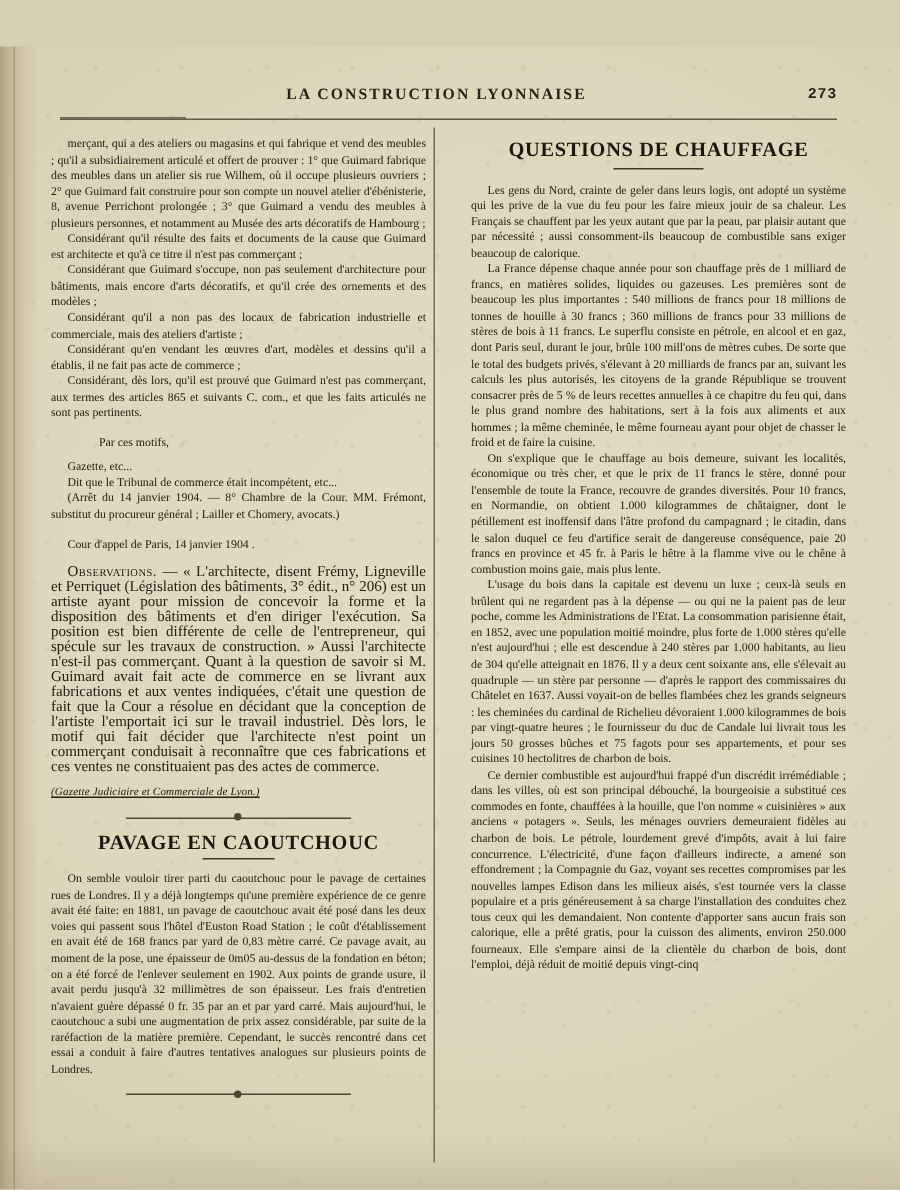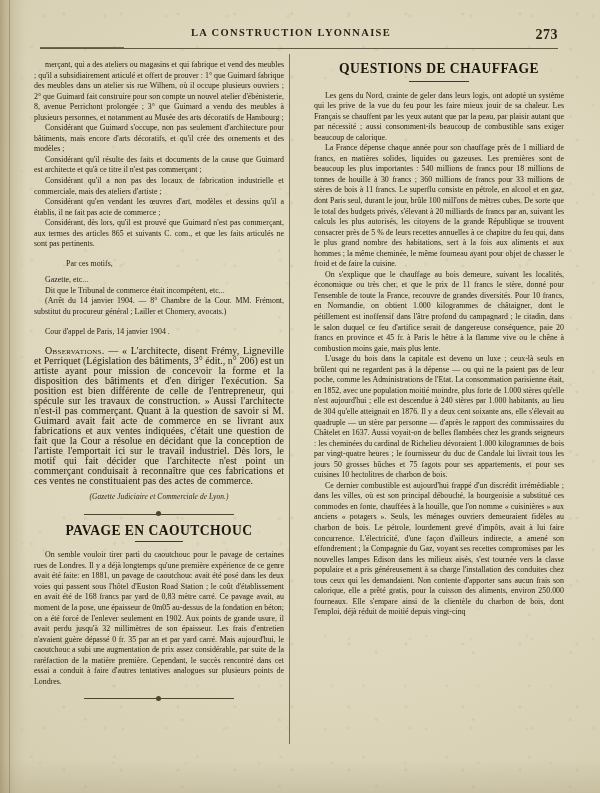--- a/index.html
+++ b/index.html
@@ -8,20 +8,21 @@
     background:#d6cfb4;
     font-family:"Liberation Serif", serif;
     overflow:hidden;
     position:relative;
   }
   
   #page{
     position:absolute;inset:0;
     background:
       radial-gradient(ellipse 120% 90% at 55% 45%, #e2dcc3 0%, #ded7bd 45%, #d4ccae 78%, #c9c0a1 100%);
+    margin-top: 31px;
   }
   #page:before{ 
     content:"";position:absolute;inset:0;
     background-image:
       radial-gradient(circle at 12% 22%, rgba(160,146,110,.16) 0 1px, transparent 2px),
       radial-gradient(circle at 38% 66%, rgba(160,146,110,.13) 0 1px, transparent 2px),
       radial-gradient(circle at 72% 18%, rgba(160,146,110,.12) 0 1px, transparent 2px),
       radial-gradient(circle at 88% 74%, rgba(160,146,110,.15) 0 1px, transparent 2px),
       radial-gradient(circle at 55% 91%, rgba(160,146,110,.10) 0 1px, transparent 2px),
       radial-gradient(circle at 22% 84%, rgba(150,136,102,.10) 0 1px, transparent 2px);
@@ -49,21 +50,21 @@
   #runhead{
     position:absolute;left:86px;top:27px;width:472px;height:22px;
     color:#2a2418;
   }
   #runhead .title{
     position:absolute;left:0;top:0;width:410px;text-align:center;
     font-size:10.5px;letter-spacing:1.35px;font-weight:700;
     font-family:"Liberation Serif", serif;
   }
   #runhead .folio{
-    position:absolute;right:0;top:0;font-size:14px;font-weight:700;letter-spacing:.5px;
+    position:absolute;right:0;top:0;font-size:10px;font-weight:700;letter-spacing:.5px;font-family:Liberation Mono, monospace;
   }
   #headrule{
     position:absolute;left:40px;top:48px;width:518px;height:0;
     border-top:1.1px solid #4a4230;opacity:.85;
   }
   #headrule-seg{ 
     position:absolute;left:40px;top:47px;width:84px;height:0;
     border-top:1.1px solid #4a4230;opacity:.75;
   }
 
@@ -81,21 +82,21 @@
     -webkit-hyphens:none;hyphens:none;
     font-family:"Liberation Serif", serif;
   }
   #colL{left:0;}
   #colR{left:280px;}
   #colrule{
     position:absolute;left:255px;top:-6px;width:0;height:690px;
     border-left:1px solid #5a5137;opacity:.8;
   }
   p{margin:0;text-indent:11px;}
-  .src{ text-align:center;font-style:italic;font-size:7.4px;margin-top:6px;text-indent:0;letter-spacing:.1px;}
+  .src{ font-style:italic;font-size:7.4px;margin-top:6px;text-indent:0;letter-spacing:.1px;text-decoration:underline;}
   .sc{font-variant:small-caps;letter-spacing:.3px;}
 
   
   h2.arth{
     margin:0;text-align:center;font-weight:700;
     font-size:13.6px;letter-spacing:.45px;
     font-family:"Liberation Serif", serif;
     color:#1d180f;
   }
   .rule-dot{
@@ -133,22 +134,22 @@
   </div>
   <div id="headrule-seg"></div>
   <div id="headrule"></div>
 
   <div id="cols">
     <div id="colrule"></div>
 
     <div class="col" id="colL">
 
       <p>merçant, qui a des ateliers ou magasins et qui fabrique et vend des meubles ; qu'il a subsidiairement articulé et offert de prouver : 1° que Guimard fabrique des meubles dans un atelier sis rue Wilhem, où il occupe plusieurs ouvriers ; 2° que Guimard fait construire pour son compte un nouvel atelier d'ébénisterie, 8, avenue Perrichont prolongée ; 3° que Guimard a vendu des meubles à plusieurs personnes, et notamment au Musée des arts décoratifs de Hambourg ;</p>
+      <p>Considérant qu'il résulte des faits et documents de la cause que Guimard est architecte et qu'à ce titre il n'est pas commerçant ;</p>
       <p>Considérant que Guimard s'occupe, non pas seulement d'architecture pour bâtiments, mais encore d'arts décoratifs, et qu'il crée des ornements et des modèles ;</p>
-      <p>Considérant qu'il résulte des faits et documents de la cause que Guimard est architecte et qu'à ce titre il n'est pas commerçant ;</p>
       <p>Considérant qu'il a non pas des locaux de fabrication industrielle et commerciale, mais des ateliers d'artiste ;</p>
       <p>Considérant qu'en vendant les œuvres d'art, modèles et dessins qu'il a établis, il ne fait pas acte de commerce ;</p>
       <p>Considérant, dès lors, qu'il est prouvé que Guimard n'est pas commerçant, aux termes des articles 865 et suivants C. com., et que les faits articulés ne sont pas pertinents.</p>
 
       <div class="gap9"></div>
       <p style="text-indent:32px">Par ces motifs,</p>
       <div class="gap6"></div>
       <p>Gazette, etc...</p>
       <p>Dit que le Tribunal de commerce était incompétent, etc...</p>
       <p>(Arrêt du 14 janvier 1904. — 8° Chambre de la Cour. MM. Frémont, substitut du procureur général ; Lailler et Chomery, avocats.)</p>

